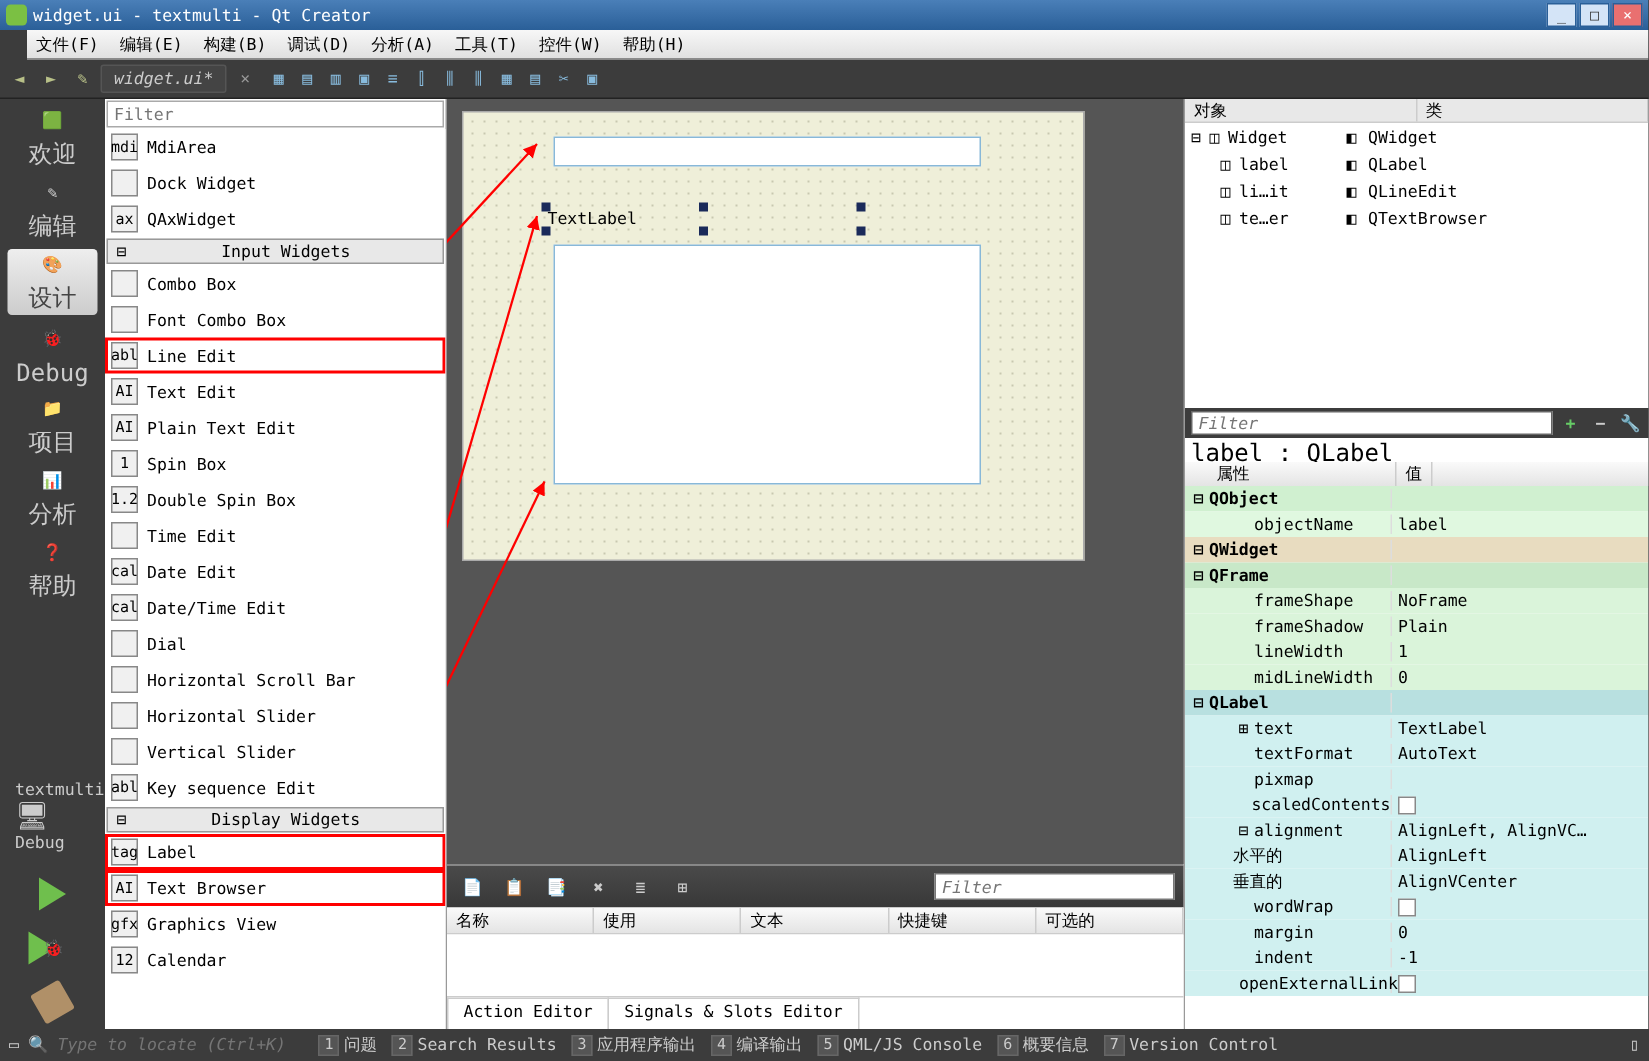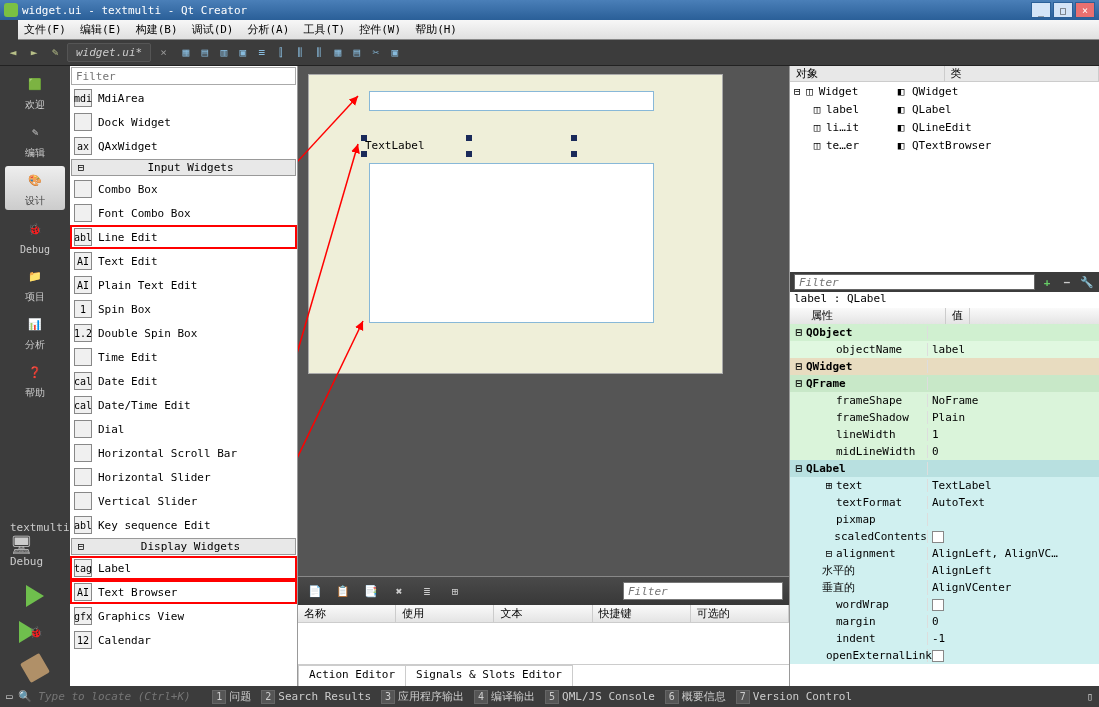--- a/index.html
+++ b/index.html
@@ -24,21 +24,21 @@
 .design-icons .di { width: 16px; height: 16px; color: #8bd; display: flex; align-items: center; justify-content: center; }
 
 
 .main { height: 620px; display: flex; }
 
 
 .modebar { width: 70px; background: #3c3c3c; display: flex; flex-direction: column; align-items: center; padding-top: 4px; }
 .mode-btn { width: 60px; height: 44px; display: flex; flex-direction: column; align-items: center; justify-content: center; color: #ccc; margin-bottom: 4px; border-radius: 3px; }
 .mode-btn.sel { background: linear-gradient(#eee, #ccc); color: #444; }
 .mode-icon { width: 24px; height: 24px; display: flex; align-items: center; justify-content: center; margin-bottom: 2px; }
-.mode-label { font-size: 10px; }
+.mode-label { font-size: 16px; }
 .modebar .spacer { flex: 1; }
 .target-box { width: 58px; padding: 4px; color: #ccc; text-align: left; margin-bottom: 6px; }
 .run-btn { width: 40px; height: 32px; display: flex; align-items: center; justify-content: center; margin: 2px 0; }
 .play-tri { width: 0; height: 0; border-left: 18px solid #6fbf4d; border-top: 11px solid transparent; border-bottom: 11px solid transparent; }
 .play-tri.bug { border-left-color: #6fbf4d; position: relative; }
 .hammer { width: 22px; height: 22px; background: #b09068; transform: rotate(-30deg); border-radius: 2px; }
 
 
 .widgetbox-col { width: 228px; background: #fff; display: flex; flex-direction: column; border-right: 1px solid #999; }
 .filter-input { height: 18px; border: 1px solid #aaa; margin: 1px; padding: 1px 4px; background: #fff; }
@@ -78,24 +78,24 @@
 .oh { flex: 1; padding: 0 6px; border-right: 1px solid #ccc; }
 .obj-tree { height: 190px; background: #fff; overflow: hidden; }
 .obj-row { display: flex; height: 18px; align-items: center; }
 .or-name { width: 100px; padding-left: 4px; display: flex; align-items: center; gap: 2px; }
 .or-class { flex: 1; display: flex; align-items: center; gap: 4px; padding-left: 4px; }
 .obj-icon { width: 14px; height: 14px; display: inline-flex; align-items: center; justify-content: center; }
 
 .prop-filter-row { height: 20px; background: #3c3c3c; display: flex; align-items: center; padding: 0 4px; gap: 4px; }
 .prop-filter { flex: 1; height: 16px; border: 1px solid #666; background: #fff; padding: 0 4px; font-style: italic; color: #888; }
 .pf-btn { width: 16px; height: 16px; color: #8c8; display: flex; align-items: center; justify-content: center; font-weight: bold; }
-.prop-title { height: 16px; background: #fff; padding: 0 4px; font-size: 11px; }
+.prop-title { height: 16px; background: #fff; padding: 0 4px; font-size: 16px; }
 .prop-header { height: 16px; background: linear-gradient(#fafafa, #e4e4e4); display: flex; }
 .ph { padding: 0 6px; border-right: 1px solid #ccc; }
-.ph1 { width: 156px; padding-left: 21px; }
+.ph1 { width: 141px; padding-left: 21px; }
 .prop-table { flex: 1; overflow: hidden; }
 .p-row { display: flex; height: 17px; align-items: center; font-size: 11px; }
 .p-name { width: 138px; padding-left: 4px; border-right: 1px solid #ddd; display: flex; align-items: center; gap: 2px; }
 .p-val { flex: 1; padding-left: 4px; display: flex; align-items: center; }
 .exp { width: 10px; display: inline-flex; justify-content: center; }
 .cat { font-weight: bold; }
 .cat.qobj { background: #d0f0d0; } .cat.qobj .p-name, .cat.qobj .p-val { background: #d0f0d0; }
 .prop-qobj { background: #e0f8e0; }
 .cat.qwid { background: #e8dcc0; }
 .cat.qfrm { background: #c8e8c8; } .prop-qfrm { background: #daf4da; }

